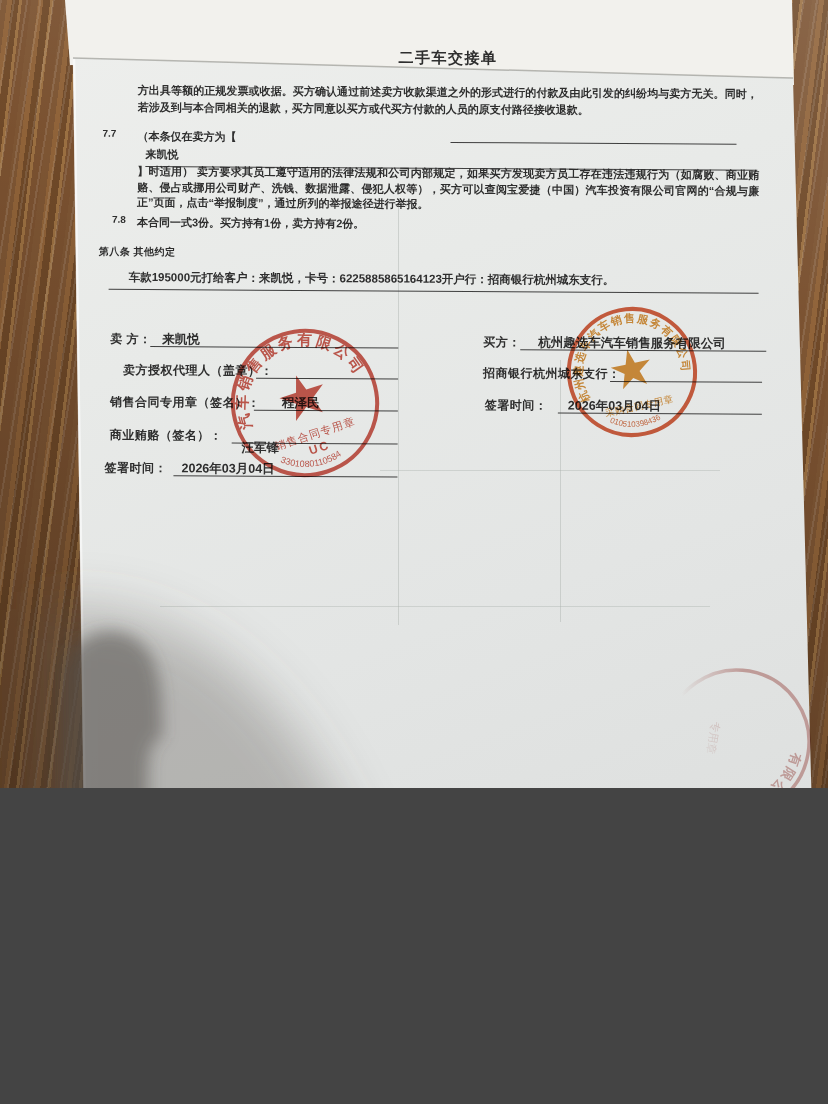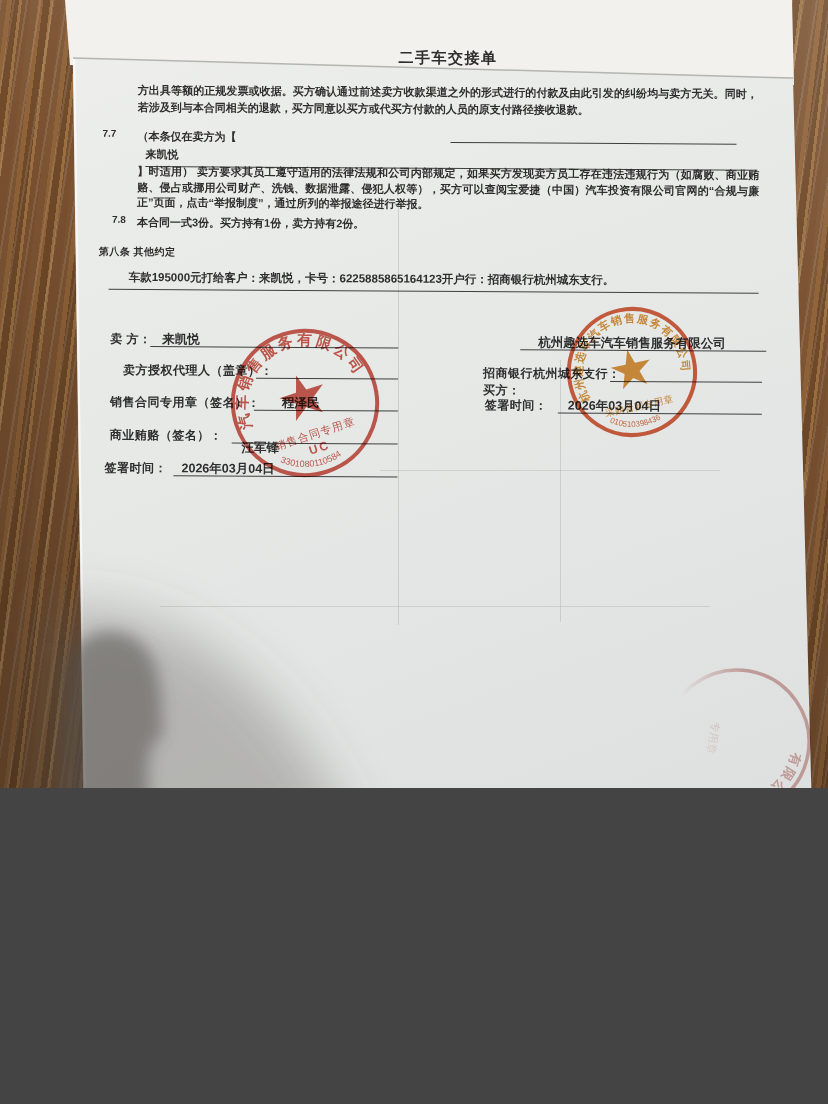--- a/index.html
+++ b/index.html
@@ -90,21 +90,21 @@
     <div class="uline" style="left:256px;top:409px;width:144px;"></div>
 
     <div class="abs sig-label" style="left:112px;top:427px;">商业贿赂（签名）：</div>
     <div class="abs sig-value" style="left:244px;top:439px;">汪军锋</div>
     <div class="uline" style="left:234px;top:442px;width:166px;"></div>
 
     <div class="abs sig-label" style="left:107px;top:460px;">签署时间：</div>
     <div class="abs sig-value" style="left:184px;top:460px;">2026年03月04日</div>
     <div class="uline" style="left:176px;top:475px;width:224px;"></div>
 
-    <div class="abs sig-label" style="left:485px;top:332px;margin-top:48px;">买方：</div>
+    <div class="abs sig-label" style="left:485px;top:332px;">买方：</div>
     <div class="abs sig-value" style="left:540px;top:332px;">杭州趣选车汽车销售服务有限公司</div>
     <div class="uline" style="left:522px;top:347px;width:246px;"></div>
 
     <div class="abs sig-label" style="left:485px;top:363px;">招商银行杭州城东支行：</div>
     <div class="uline" style="left:612px;top:378px;width:152px;"></div>
 
     <div class="abs sig-label" style="left:487px;top:395px;">签署时间：</div>
     <div class="abs sig-value" style="left:570px;top:395px;">2026年03月04日</div>
     <div class="uline" style="left:560px;top:410px;width:204px;"></div>
   </div>

